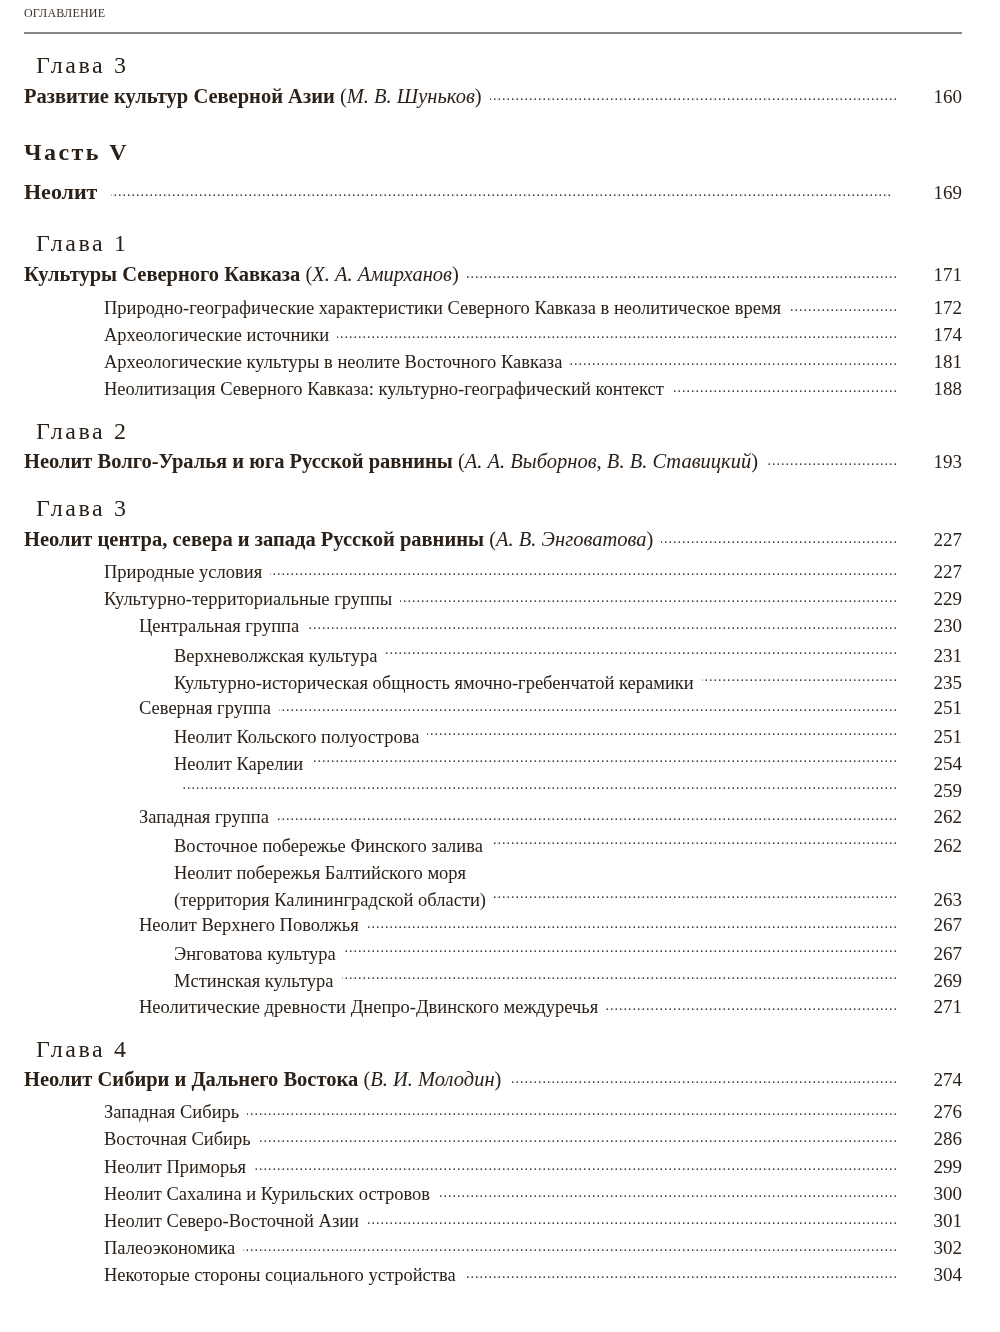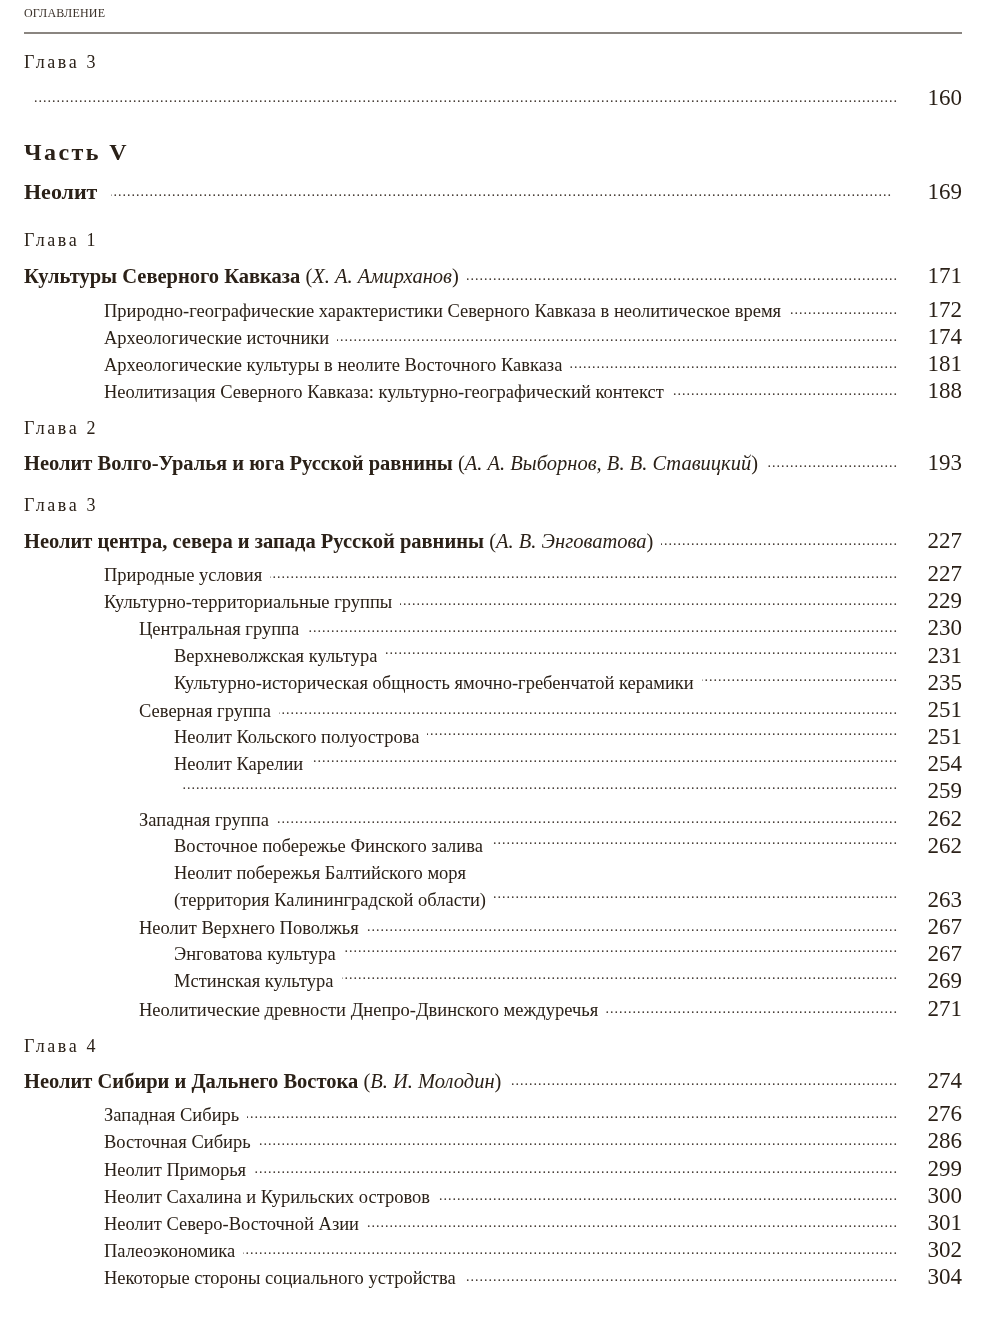--- a/index.html
+++ b/index.html
@@ -70,26 +70,26 @@
     .line .leader::before {
       content: "................................................................................................................................................................................................................................................";
       position: absolute;
       right: 0;
       bottom: -1px;
       white-space: nowrap;
     }
     .line .page-num {
       flex: 0 0 56px;
       text-align: right;
-      font-size: 23px;
+      font-size: 19px;
     }
     .chapter-label {
       position: absolute;
-      left: 0;
-      font-size: 18px;
+      left: 12px;
+      font-size: 24px;
       letter-spacing: 2.6px;
       color: #2b2118;
     }
     .part-label {
       position: absolute;
       left: 0;
       font-size: 24px;
       font-weight: bold;
       letter-spacing: 2.4px;
     }
@@ -109,20 +109,21 @@
 <body>
 
 <div class="page">
   <div class="running-head">ОГЛАВЛЕНИЕ</div>
   <div class="head-rule"></div>
 
   <div class="toc">
 
     <div class="chapter-label" style="top:52px">Глава 3</div>
     <div class="line lvl0" style="top:85px">
+      <span class="txt"><span class="title">Развитие культур Северной Азии</span> <span class="paren">(</span><span class="author">М. В. Шуньков</span><span class="paren">)</span></span>
       <span class="leader"></span>
       <span class="page-num">160</span>
     </div>
 
     <div class="part-label" style="top:139px">Часть V</div>
     <div class="line lvl-part" style="top:179px">
       <span class="txt title">Неолит</span>
       <span class="leader"></span>
       <span class="page-num">169</span>
     </div>

